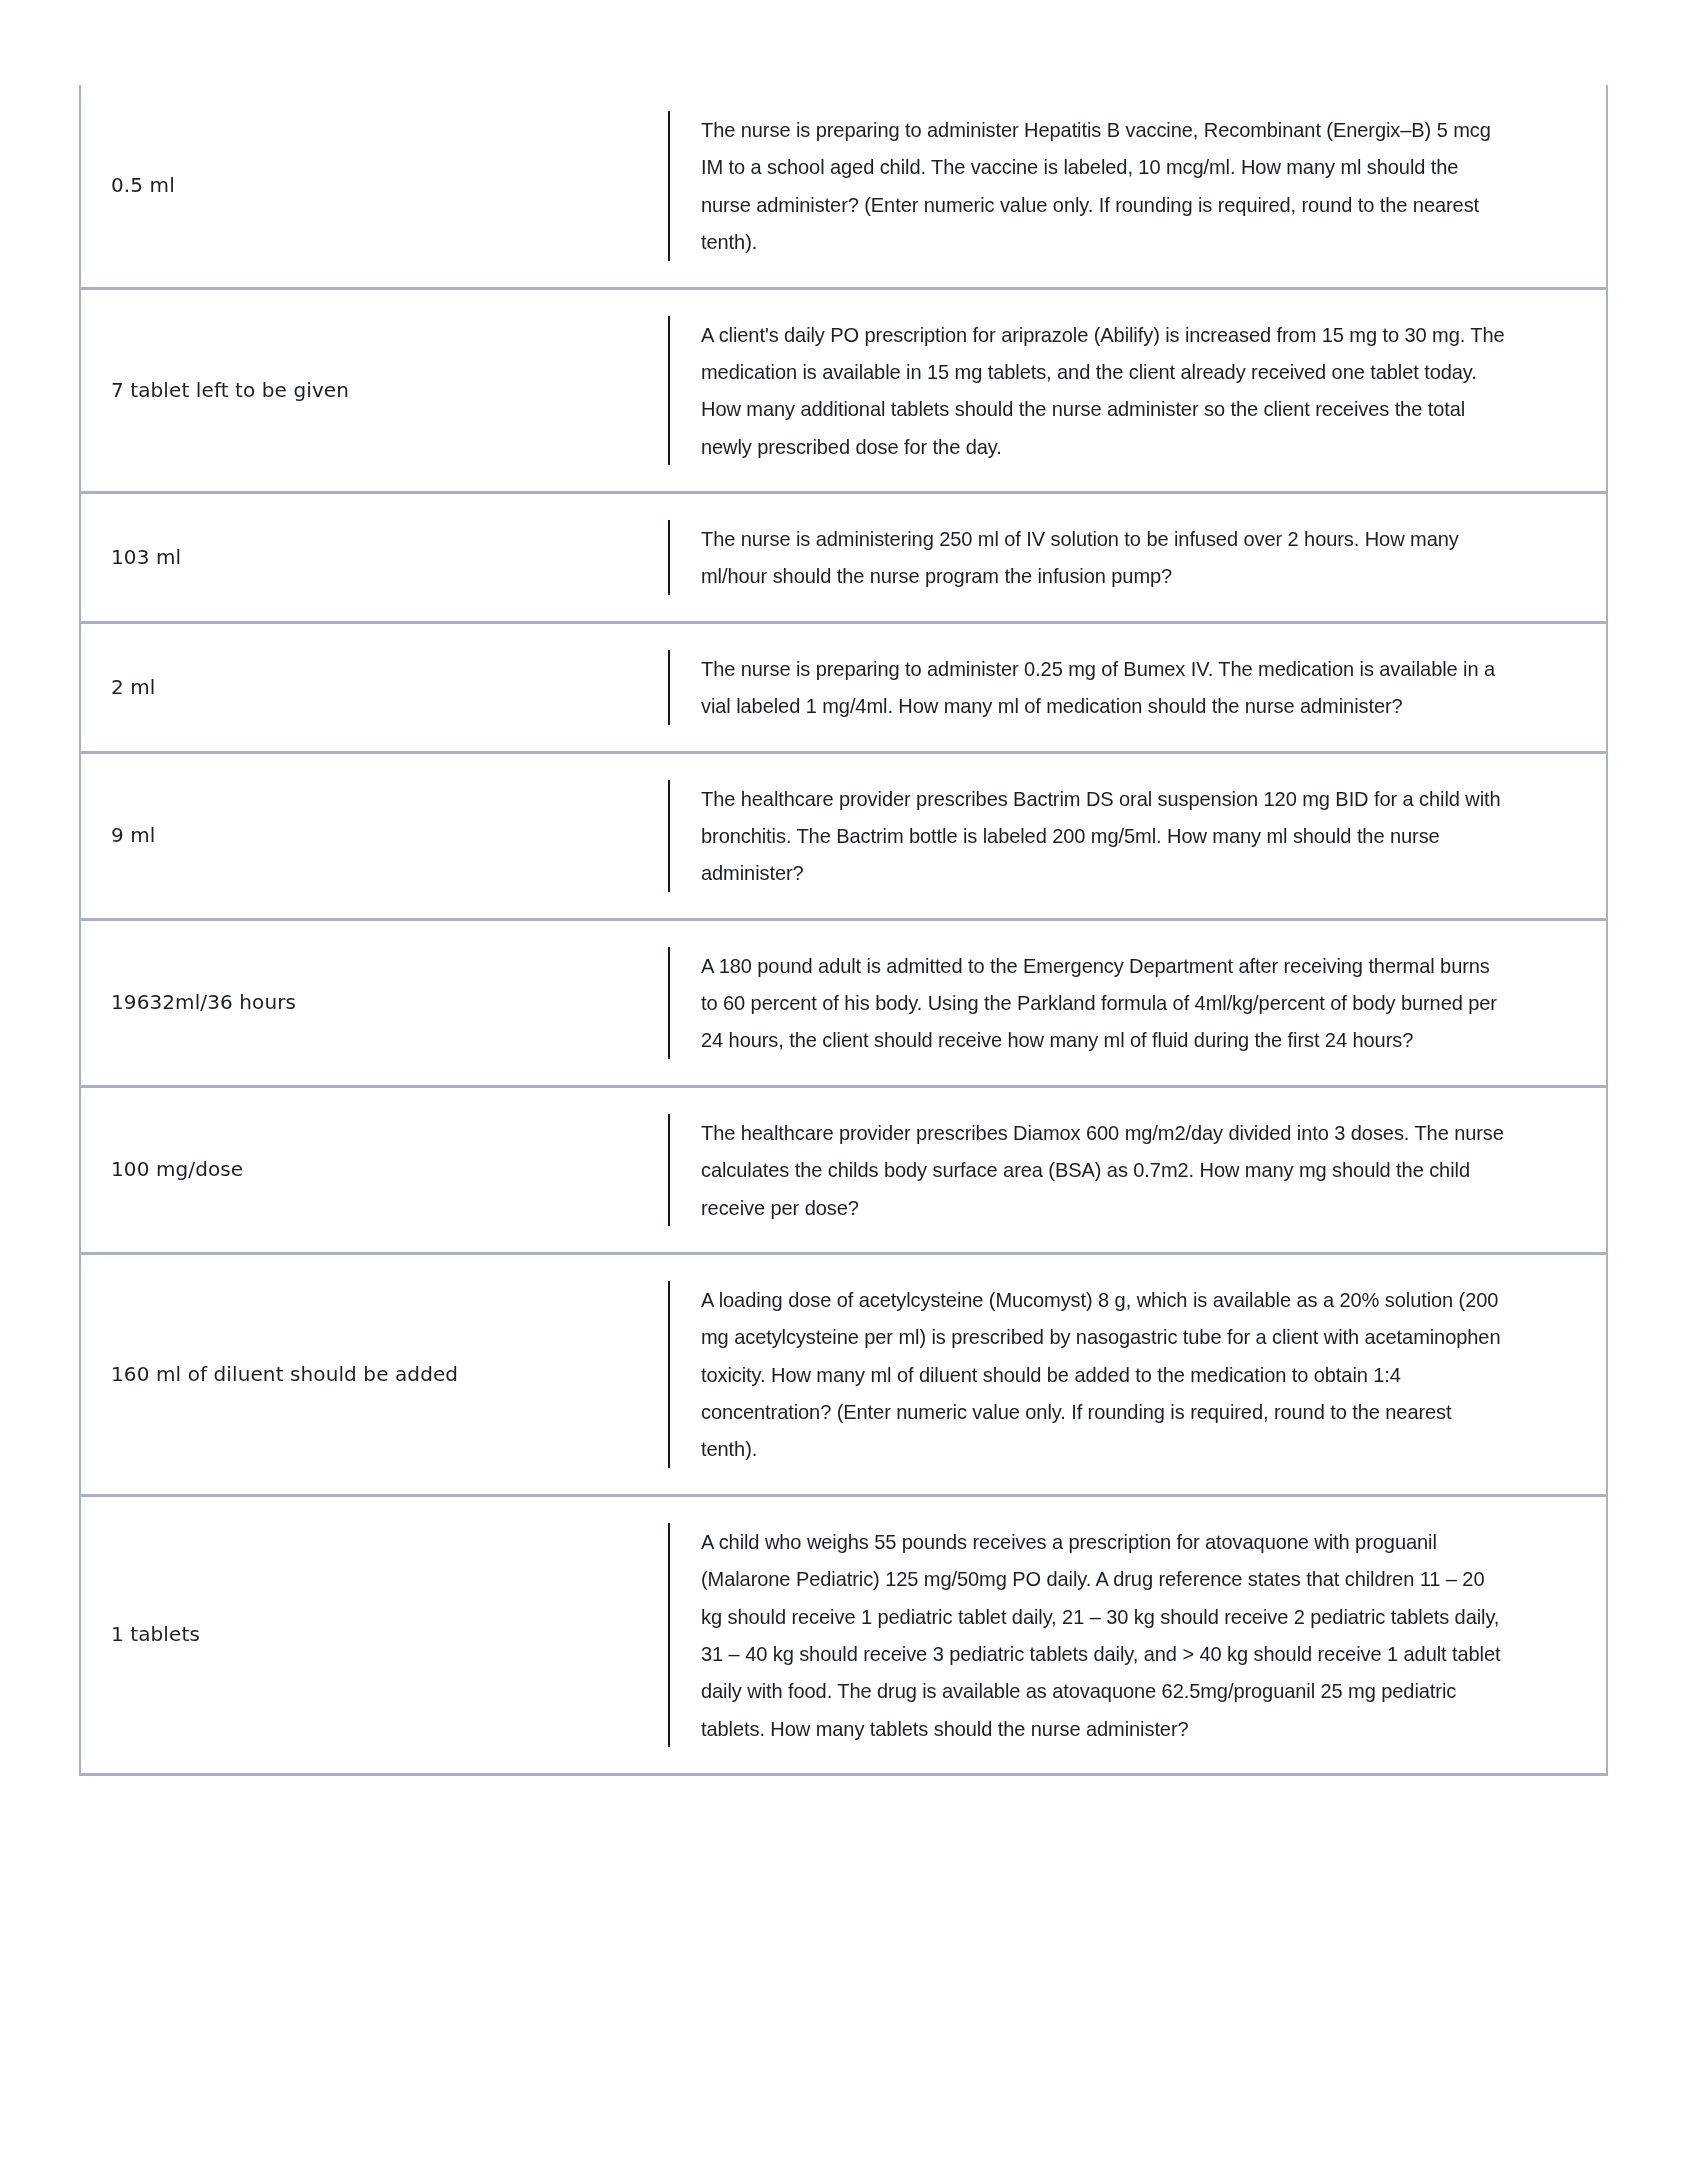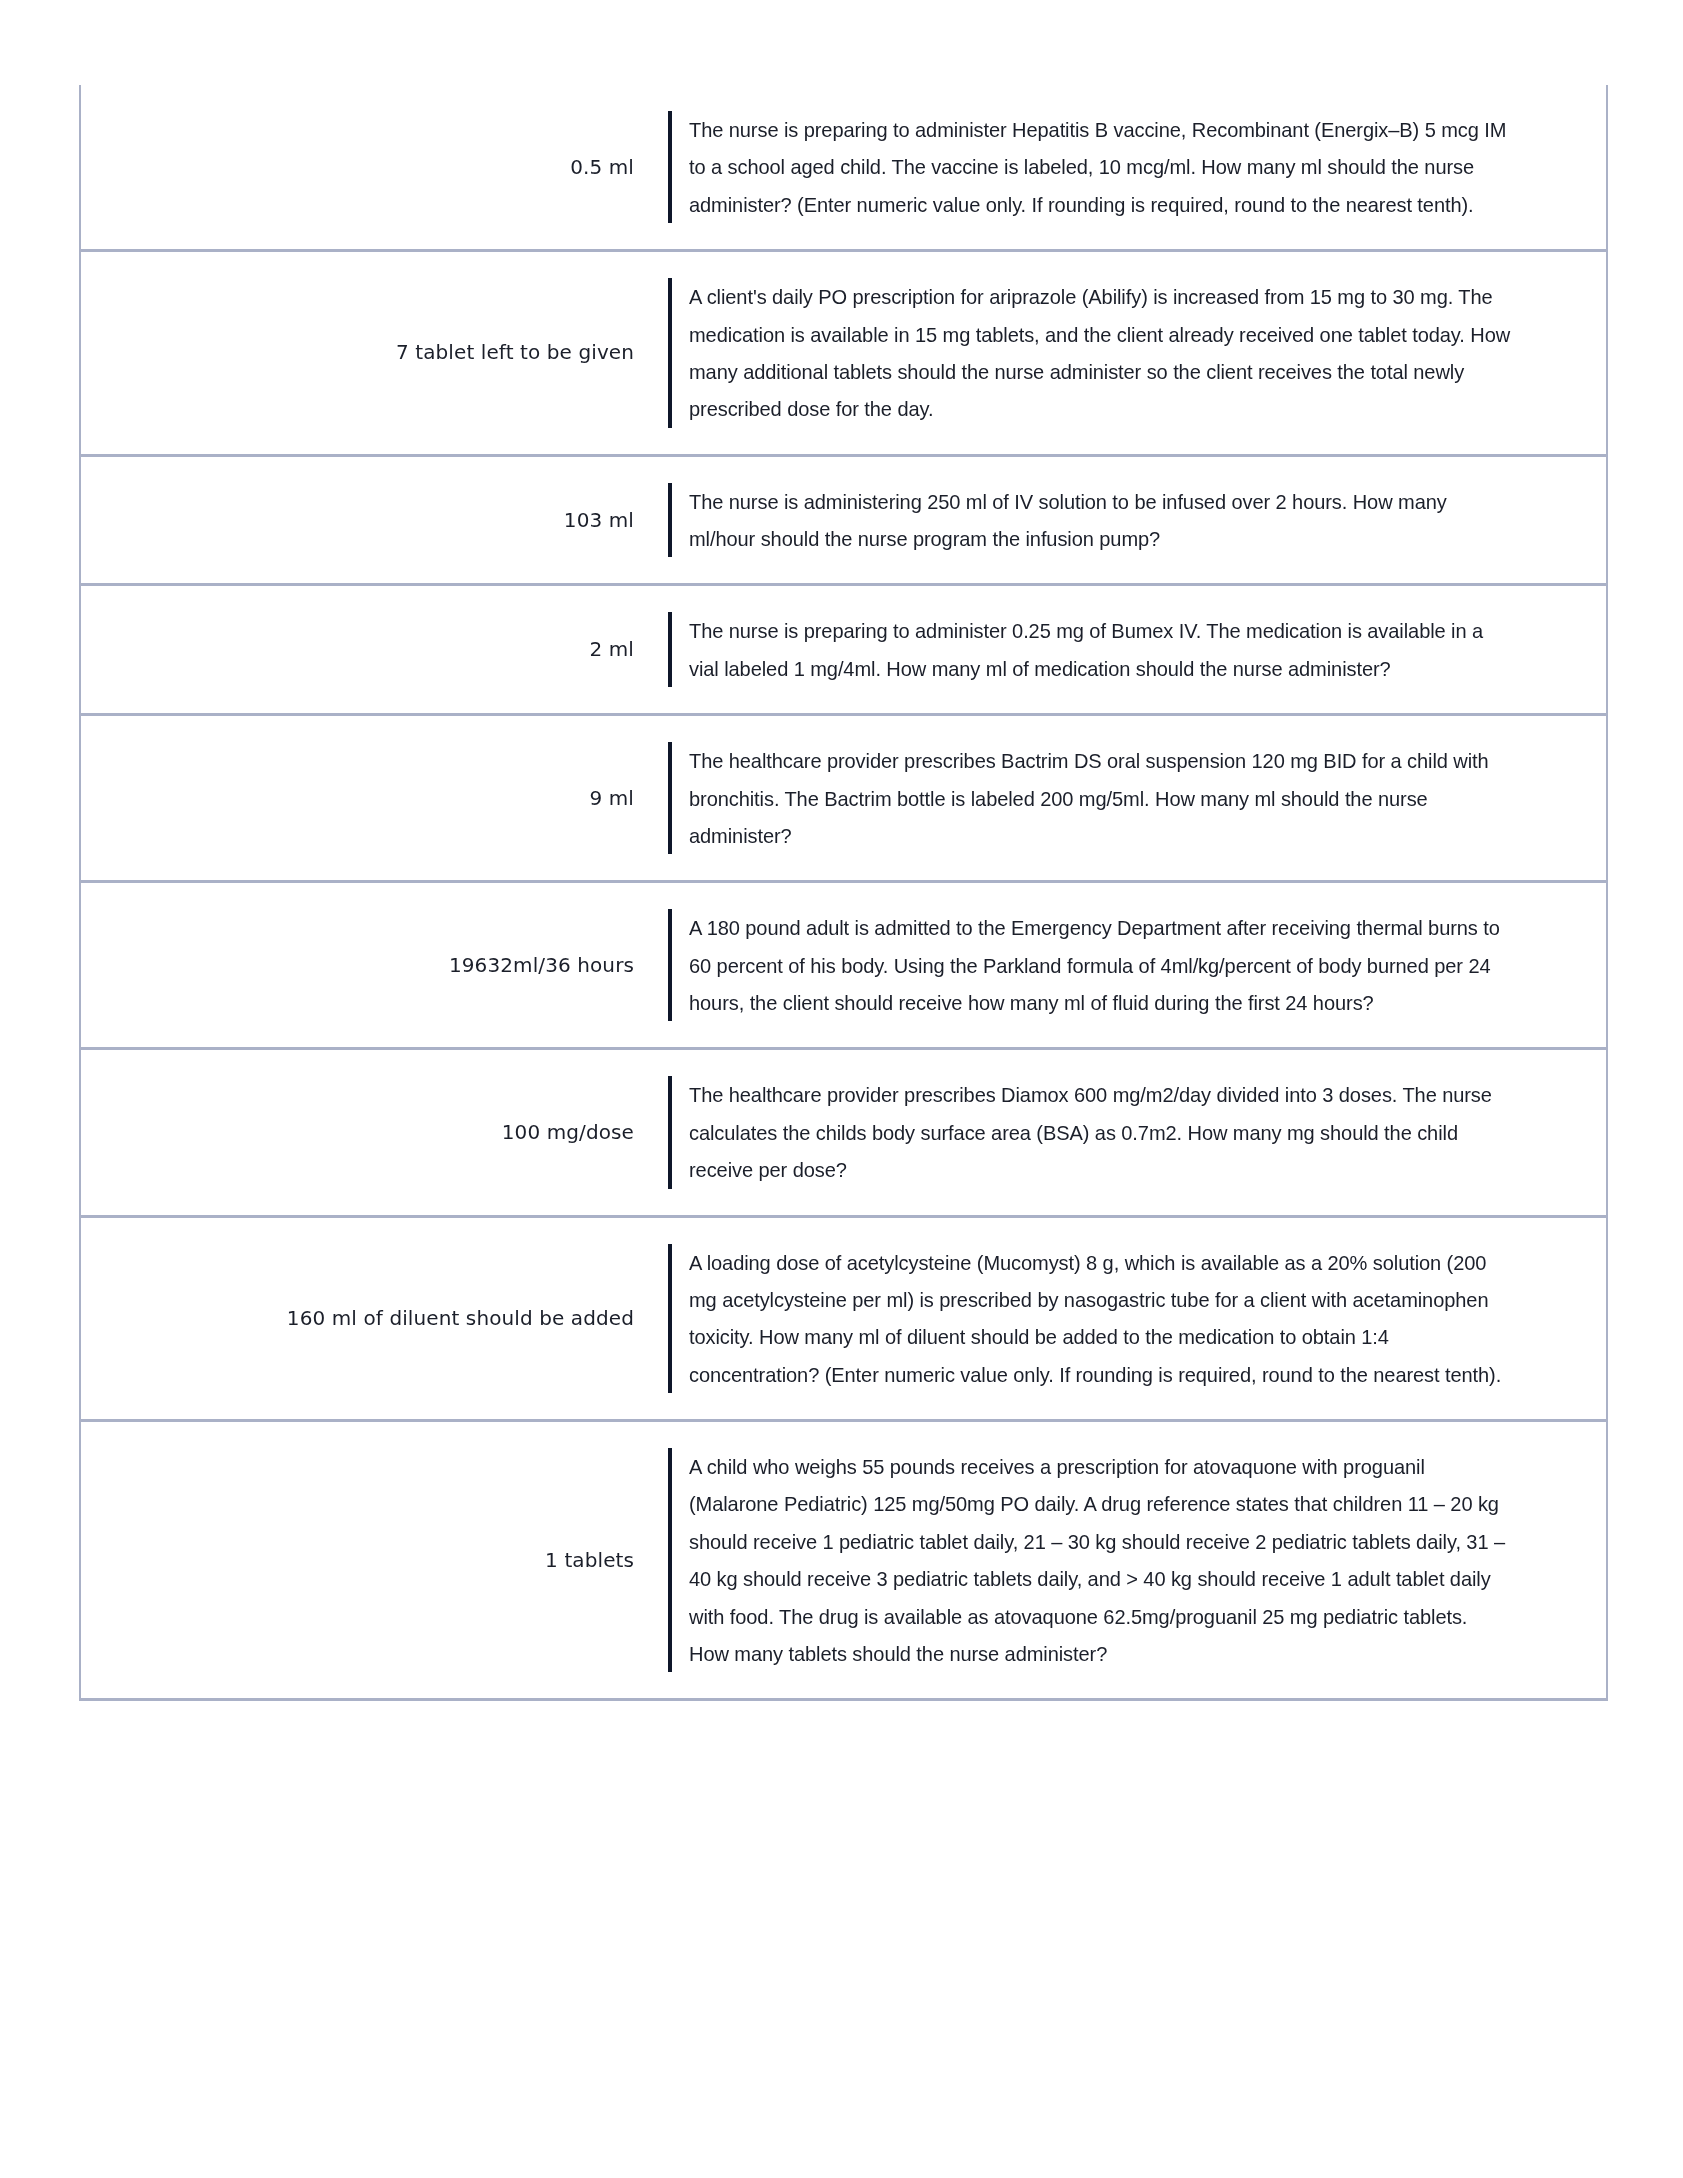--- a/index.html
+++ b/index.html
@@ -42,21 +42,21 @@
   }
 
   td {
     vertical-align: middle;
     padding: 0;
   }
 
   
   .answer-cell {
     width: 588px;
-    text-align: right;
+    text-align: left;
     padding: 26px 34px 26px 30px;
     box-sizing: border-box;
   }
   .answer-text {
     display: block;
     font-family: "DejaVu Sans", sans-serif;
     font-size: 20px;
     font-weight: 400;
     letter-spacing: 0.1px;
     color: #1b1f2a;
@@ -64,22 +64,22 @@
   }
 
   
   .question-cell {
     width: 939px;
     padding: 26px 57px 26px 0;
     box-sizing: border-box;
     position: relative;
   }
   .question-inner {
-    border-left: 4px solid #0f172a;
-    padding-left: 17px;
+    border-left: 2px solid #0f172a;
+    padding-left: 31px;
     min-height: 57px;
     display: flex;
     align-items: center;
   }
   .question-text {
     display: block;
     font-family: "Liberation Sans", sans-serif;
     font-size: 21px;
     line-height: 1.78;
     color: #1b1f2a;

